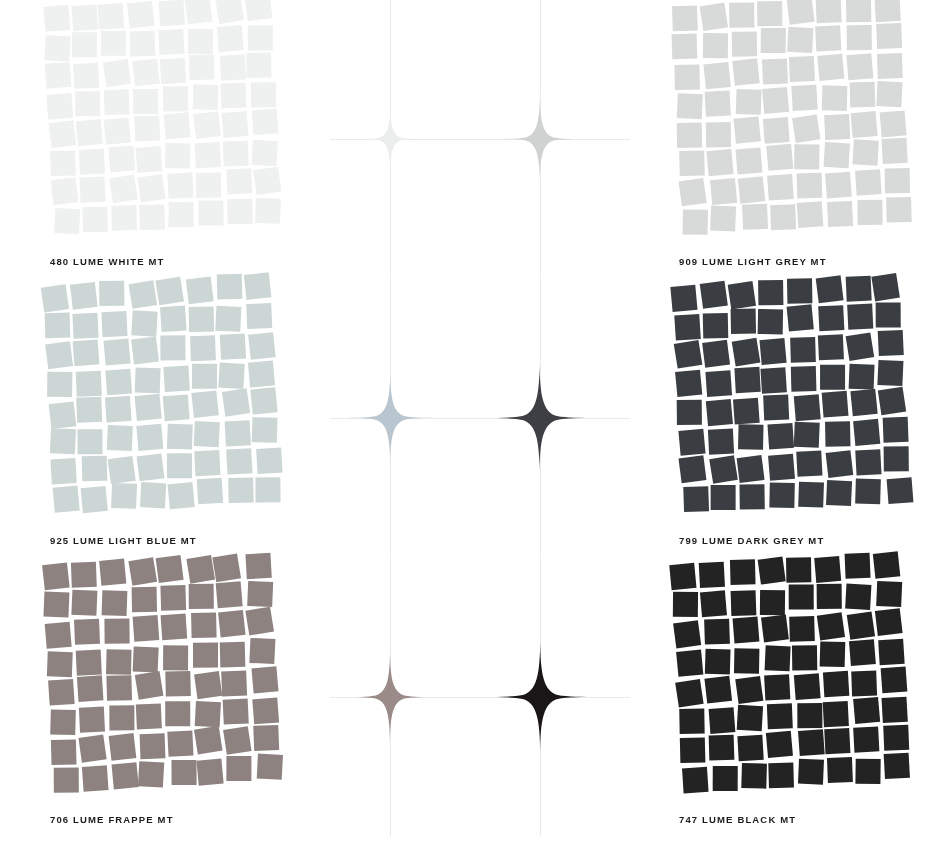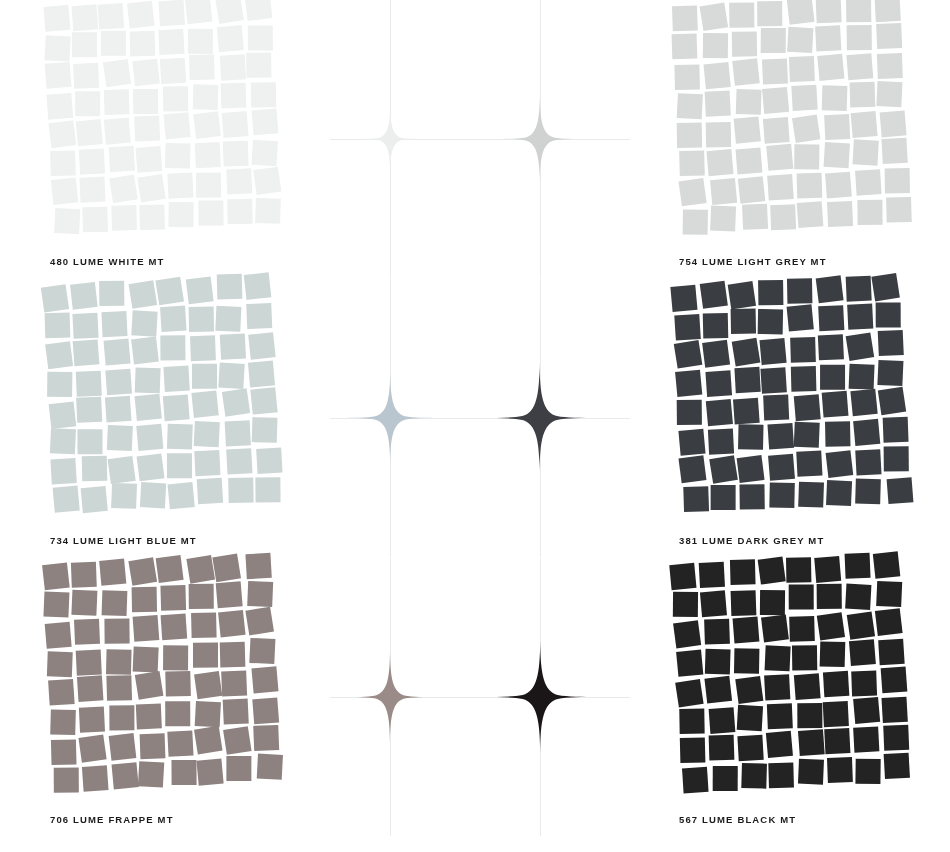--- a/index.html
+++ b/index.html
@@ -226,21 +226,21 @@
           <div class="tile" style="background: rgb(215, 218, 217); width: 25px; height: 25px; left: 203.872px; top: 174.045px; transform: rotate(2.44deg);"></div>
           <div class="tile" style="background: rgb(215, 218, 217); width: 25px; height: 25px; left: -0.161284px; top: 203.999px; transform: rotate(4.12deg);"></div>
           <div class="tile" style="background: rgb(215, 218, 217); width: 25px; height: 25px; left: 27.9459px; top: 201.528px; transform: rotate(5.47deg);"></div>
           <div class="tile" style="background: rgb(215, 218, 217); width: 25px; height: 25px; left: 59.5809px; top: 202.184px; transform: rotate(0.67deg);"></div>
           <div class="tile" style="background: rgb(215, 218, 217); width: 25px; height: 25px; left: 87.9038px; top: 203.905px; transform: rotate(1.06deg);"></div>
           <div class="tile" style="background: rgb(215, 218, 217); width: 25px; height: 25px; left: 115.484px; top: 202.734px; transform: rotate(-0.83deg);"></div>
           <div class="tile" style="background: rgb(215, 218, 217); width: 25px; height: 25px; left: 144.806px; top: 204.33px; transform: rotate(0.72deg);"></div>
           <div class="tile" style="background: rgb(215, 218, 217); width: 25px; height: 25px; left: 174.869px; top: 204.179px; transform: rotate(2.88deg);"></div>
           <div class="tile" style="background: rgb(215, 218, 217); width: 25px; height: 25px; left: 204.078px; top: 203.342px; transform: rotate(1.73deg);"></div>
         </div>
-        <div class="caption">754 LUME LIGHT GREY MT</div>
+        <div class="caption">909 LUME LIGHT GREY MT</div>
       </div>
       <div class="stars">
         <div class="guide-v" style="left: 60px; background: rgb(233, 234, 234);"></div>
         <div class="guide-v" style="left: 210px; background: rgb(233, 234, 234);"></div>
         <div class="guide-h" style="left: 0px; background: rgb(233, 234, 234);"></div>
         <div class="guide-h" style="left: 150px; background: rgb(233, 234, 234);"></div>
         <div class="star a" style="left: 22.8px;">
           <svg width="74.4" height="74.4" viewBox="0 0 120 120">
             <path d="M60 0 C60 38 64 54 78 58 C88 60 104 60 120 60 C104 60 88 60 78 62 C64 66 60 82 60 120 C60 82 56 66 42 62 C32 60 16 60 0 60 C16 60 32 60 42 58 C56 54 60 38 60 0 Z" fill="#eceeed"></path>
           </svg>
@@ -313,21 +313,21 @@
           <div class="tile" style="background: rgb(204, 214, 212); width: 25px; height: 25px; left: 204.52px; top: 174.787px; transform: rotate(0.01deg);"></div>
           <div class="tile" style="background: rgb(204, 214, 212); width: 25px; height: 25px; left: -0.184198px; top: 201.898px; transform: rotate(-1.94deg);"></div>
           <div class="tile" style="background: rgb(204, 214, 212); width: 25px; height: 25px; left: 28.4472px; top: 204.08px; transform: rotate(-2.21deg);"></div>
           <div class="tile" style="background: rgb(204, 214, 212); width: 25px; height: 25px; left: 57.5905px; top: 202.171px; transform: rotate(5.37deg);"></div>
           <div class="tile" style="background: rgb(204, 214, 212); width: 25px; height: 25px; left: 87.1604px; top: 203.345px; transform: rotate(6.22deg);"></div>
           <div class="tile" style="background: rgb(204, 214, 212); width: 25px; height: 25px; left: 114.752px; top: 204.553px; transform: rotate(-2.25deg);"></div>
           <div class="tile" style="background: rgb(204, 214, 212); width: 25px; height: 25px; left: 143.979px; top: 201.551px; transform: rotate(-0.19deg);"></div>
           <div class="tile" style="background: rgb(204, 214, 212); width: 25px; height: 25px; left: 175.326px; top: 202.879px; transform: rotate(2.07deg);"></div>
           <div class="tile" style="background: rgb(204, 214, 212); width: 25px; height: 25px; left: 201.837px; top: 203.638px; transform: rotate(2.86deg);"></div>
         </div>
-        <div class="caption">734 LUME LIGHT BLUE MT</div>
+        <div class="caption">925 LUME LIGHT BLUE MT</div>
       </div>
       <div class="swatch right">
         <div class="mosaic" style="transform: rotate(-3.2deg);">
           <div class="tile" style="background: rgb(58, 62, 66); width: 25px; height: 25px; left: -0.103866px; top: 1.11393px; transform: rotate(-1.98deg);"></div>
           <div class="tile" style="background: rgb(58, 62, 66); width: 25px; height: 25px; left: 30.2765px; top: -1.18776px; transform: rotate(-4.6deg);"></div>
           <div class="tile" style="background: rgb(58, 62, 66); width: 25px; height: 25px; left: 57.6421px; top: 1.44306px; transform: rotate(-5.11deg);"></div>
           <div class="tile" style="background: rgb(58, 62, 66); width: 25px; height: 25px; left: 87.4519px; top: -0.168422px; transform: rotate(2.36deg);"></div>
           <div class="tile" style="background: rgb(58, 62, 66); width: 25px; height: 25px; left: 116.329px; top: 0.306868px; transform: rotate(2.19deg);"></div>
           <div class="tile" style="background: rgb(58, 62, 66); width: 25px; height: 25px; left: 146.041px; top: -0.49272px; transform: rotate(-3.82deg);"></div>
           <div class="tile" style="background: rgb(58, 62, 66); width: 25px; height: 25px; left: 175.083px; top: 1.13777px; transform: rotate(0.7deg);"></div>
@@ -382,21 +382,21 @@
           <div class="tile" style="background: rgb(58, 62, 66); width: 25px; height: 25px; left: 202.868px; top: 172.998px; transform: rotate(2.7deg);"></div>
           <div class="tile" style="background: rgb(58, 62, 66); width: 25px; height: 25px; left: 1.33356px; top: 202.23px; transform: rotate(1.38deg);"></div>
           <div class="tile" style="background: rgb(58, 62, 66); width: 25px; height: 25px; left: 27.842px; top: 202.086px; transform: rotate(3.23deg);"></div>
           <div class="tile" style="background: rgb(58, 62, 66); width: 25px; height: 25px; left: 56.7137px; top: 202.865px; transform: rotate(2.43deg);"></div>
           <div class="tile" style="background: rgb(58, 62, 66); width: 25px; height: 25px; left: 87.3086px; top: 203.367px; transform: rotate(4.25deg);"></div>
           <div class="tile" style="background: rgb(58, 62, 66); width: 25px; height: 25px; left: 116.048px; top: 204.144px; transform: rotate(5.09deg);"></div>
           <div class="tile" style="background: rgb(58, 62, 66); width: 25px; height: 25px; left: 144.028px; top: 204.261px; transform: rotate(5.67deg);"></div>
           <div class="tile" style="background: rgb(58, 62, 66); width: 25px; height: 25px; left: 172.969px; top: 203.799px; transform: rotate(4.79deg);"></div>
           <div class="tile" style="background: rgb(58, 62, 66); width: 25px; height: 25px; left: 204.526px; top: 204.591px; transform: rotate(-1.24deg);"></div>
         </div>
-        <div class="caption">381 LUME DARK GREY MT</div>
+        <div class="caption">799 LUME DARK GREY MT</div>
       </div>
       <div class="stars">
         <div class="guide-v" style="left: 60px; background: rgb(233, 234, 234);"></div>
         <div class="guide-v" style="left: 210px; background: rgb(233, 234, 234);"></div>
         <div class="guide-h" style="left: 0px; background: rgb(233, 234, 234);"></div>
         <div class="guide-h" style="left: 150px; background: rgb(233, 234, 234);"></div>
         <div class="star a" style="left: 10.8px;">
           <svg width="98.39999999999999" height="98.39999999999999" viewBox="0 0 120 120">
             <path d="M60 0 C60 38 64 54 78 58 C88 60 104 60 120 60 C104 60 88 60 78 62 C64 66 60 82 60 120 C60 82 56 66 42 62 C32 60 16 60 0 60 C16 60 32 60 42 58 C56 54 60 38 60 0 Z" fill="#b9c6cf"></path>
           </svg>
@@ -538,21 +538,21 @@
           <div class="tile" style="background: rgb(35, 35, 35); width: 25px; height: 25px; left: 202.978px; top: 172.828px; transform: rotate(0.89deg);"></div>
           <div class="tile" style="background: rgb(35, 35, 35); width: 25px; height: 25px; left: 0.416387px; top: 203.717px; transform: rotate(-0.46deg);"></div>
           <div class="tile" style="background: rgb(35, 35, 35); width: 25px; height: 25px; left: 29.8797px; top: 204.251px; transform: rotate(3.46deg);"></div>
           <div class="tile" style="background: rgb(35, 35, 35); width: 25px; height: 25px; left: 58.6506px; top: 203.073px; transform: rotate(4.73deg);"></div>
           <div class="tile" style="background: rgb(35, 35, 35); width: 25px; height: 25px; left: 85.7077px; top: 203.928px; transform: rotate(1.68deg);"></div>
           <div class="tile" style="background: rgb(35, 35, 35); width: 25px; height: 25px; left: 116.048px; top: 201.732px; transform: rotate(5.57deg);"></div>
           <div class="tile" style="background: rgb(35, 35, 35); width: 25px; height: 25px; left: 145.019px; top: 202.097px; transform: rotate(1.1deg);"></div>
           <div class="tile" style="background: rgb(35, 35, 35); width: 25px; height: 25px; left: 172.794px; top: 204.584px; transform: rotate(3.92deg);"></div>
           <div class="tile" style="background: rgb(35, 35, 35); width: 25px; height: 25px; left: 202.24px; top: 201.41px; transform: rotate(0.01deg);"></div>
         </div>
-        <div class="caption">567 LUME BLACK MT</div>
+        <div class="caption">747 LUME BLACK MT</div>
       </div>
       <div class="stars">
         <div class="guide-v" style="left: 60px; background: rgb(233, 234, 234);"></div>
         <div class="guide-v" style="left: 210px; background: rgb(233, 234, 234);"></div>
         <div class="guide-h" style="left: 0px; background: rgb(233, 234, 234);"></div>
         <div class="guide-h" style="left: 150px; background: rgb(233, 234, 234);"></div>
         <div class="star a" style="left: 12px;">
           <svg width="96" height="96" viewBox="0 0 120 120">
             <path d="M60 0 C60 38 64 54 78 58 C88 60 104 60 120 60 C104 60 88 60 78 62 C64 66 60 82 60 120 C60 82 56 66 42 62 C32 60 16 60 0 60 C16 60 32 60 42 58 C56 54 60 38 60 0 Z" fill="#9a8b88"></path>
           </svg>

